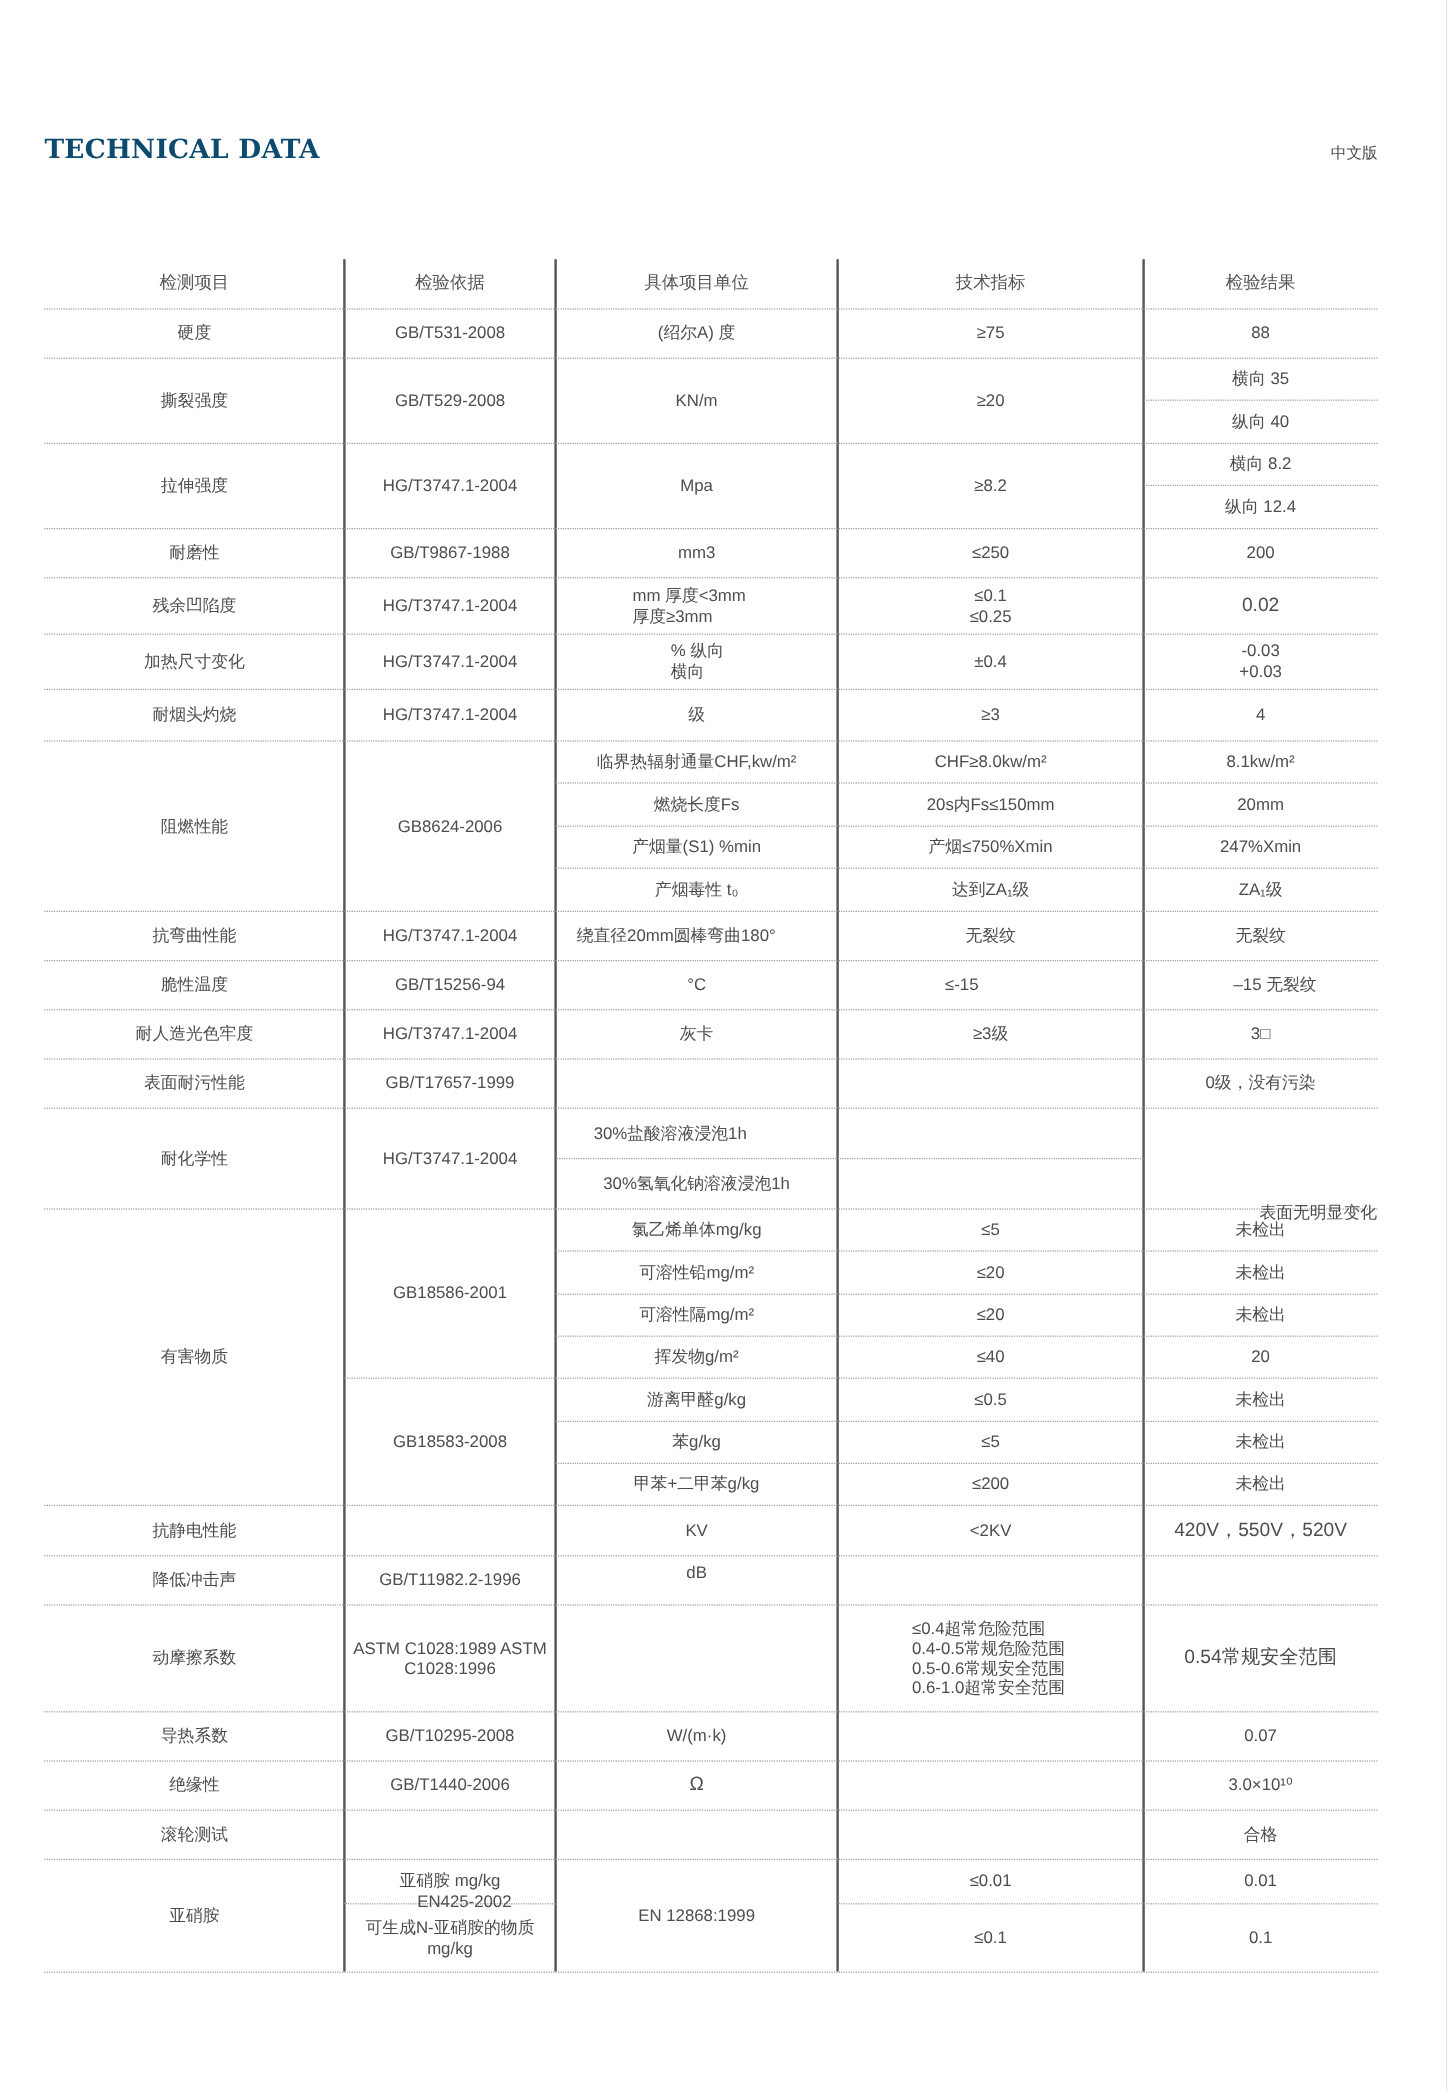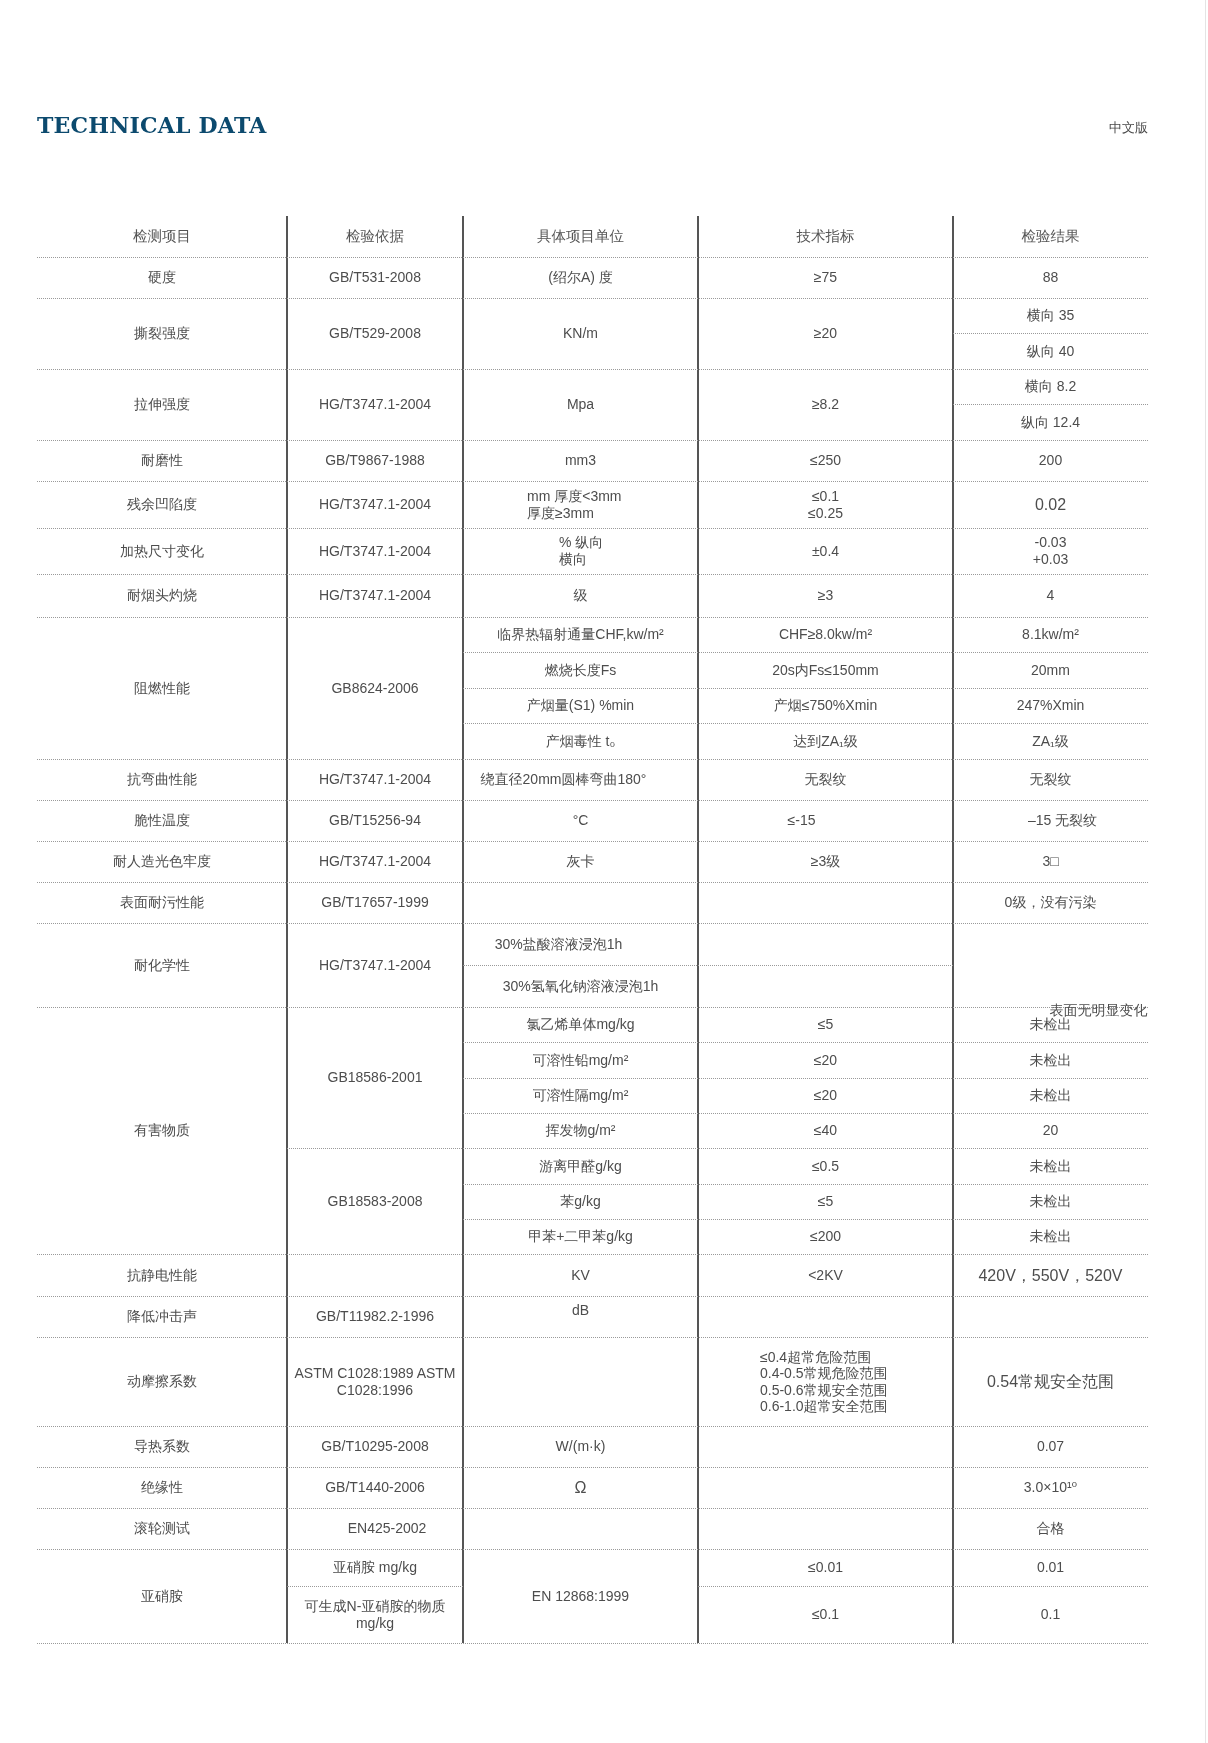--- a/index.html
+++ b/index.html
@@ -229,21 +229,21 @@
 <div class="cell" style="left:698px;width:255px;top:1426px;height:41px;"></div>
 <div class="cell" style="left:953px;width:195px;top:1426px;height:41px;">0.07</div>
 
 <div class="cell" style="left:37px;width:250px;top:1467px;height:41px;">绝缘性</div>
 <div class="cell" style="left:287px;width:176px;top:1467px;height:41px;">GB/T1440-2006</div>
 <div class="cell big" style="left:463px;width:235px;top:1467px;height:41px;">Ω</div>
 <div class="cell" style="left:698px;width:255px;top:1467px;height:41px;"></div>
 <div class="cell" style="left:953px;width:195px;top:1467px;height:41px;">3.0×10¹⁰</div>
 
 <div class="cell" style="left:37px;width:250px;top:1508px;height:41px;">滚轮测试</div>
-<div class="cell" style="left:287px;width:200px;top:1508px;height:41px;">EN425-2002</div>
+<div class="cell" style="left:287px;width:200px;top:1564px;height:41px;">EN425-2002</div>
 <div class="cell" style="left:463px;width:235px;top:1508px;height:41px;"></div>
 <div class="cell" style="left:698px;width:255px;top:1508px;height:41px;"></div>
 <div class="cell" style="left:953px;width:195px;top:1508px;height:41px;">合格</div>
 
 <div class="cell" style="left:37px;width:250px;top:1549px;height:94px;">亚硝胺</div>
 <div class="cell" style="left:287px;width:176px;top:1549px;height:37px;">亚硝胺 mg/kg</div>
 <div class="cell" style="left:287px;width:176px;top:1586px;height:57px;">可生成N-亚硝胺的物质
 mg/kg</div>
 <div class="cell" style="left:463px;width:235px;top:1549px;height:94px;">EN 12868:1999</div>
 <div class="cell" style="left:698px;width:255px;top:1549px;height:37px;">≤0.01</div>

